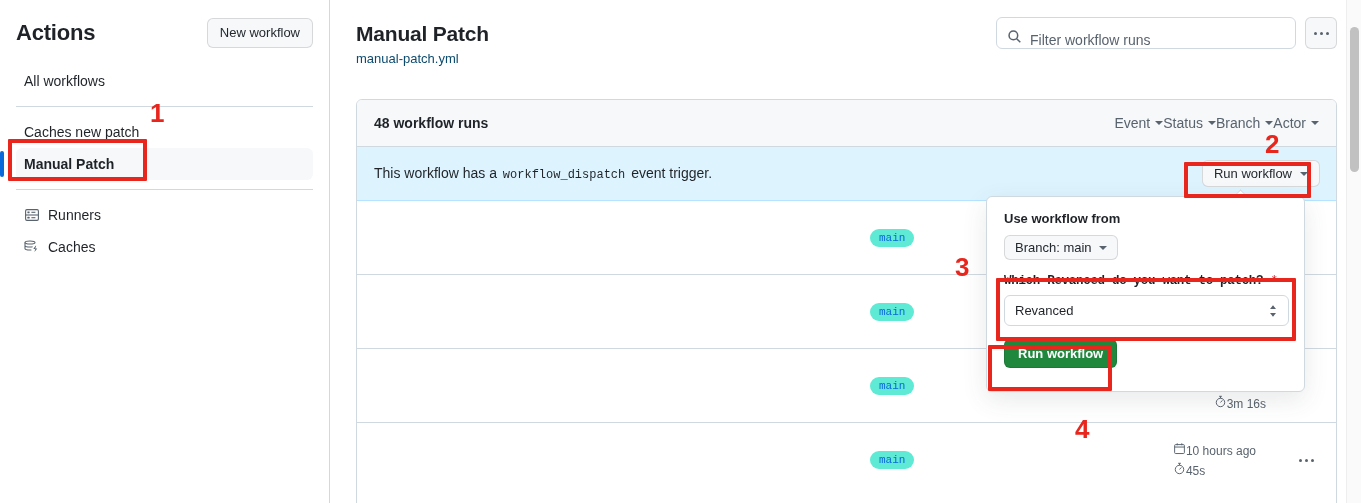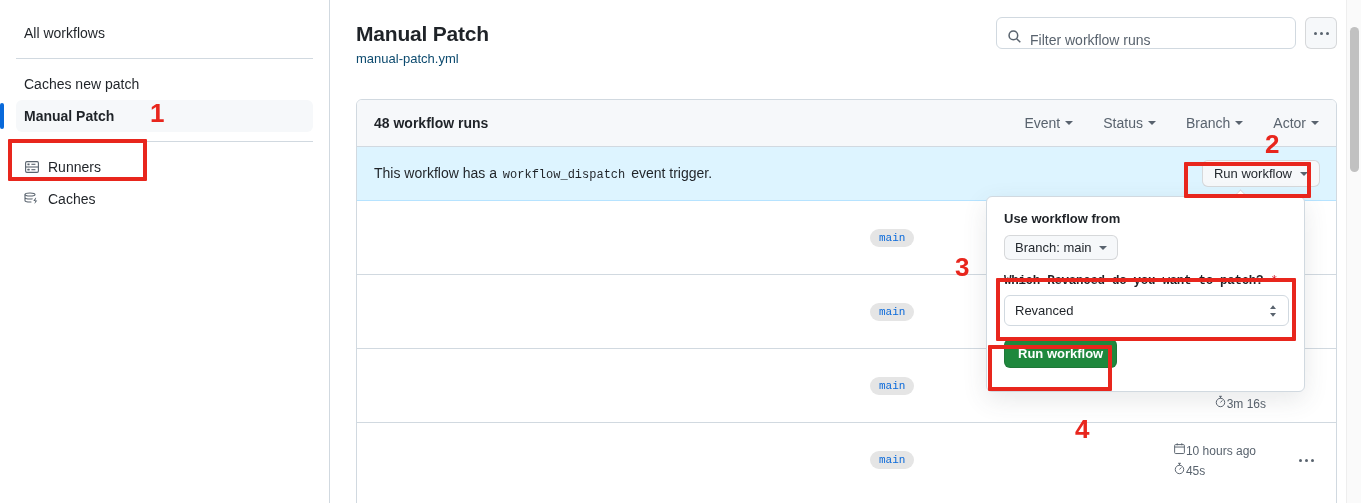--- a/index.html
+++ b/index.html
@@ -126,21 +126,21 @@
     background: #ffffff;
     overflow: hidden;
   }
   .runs-header {
     height: 47px; background: #f6f8fa;
     border-bottom: 1px solid #d1d9e0;
     display: flex; align-items: center; justify-content: space-between;
     padding: 0 17px;
   }
   .runs-count { font-size: 14px; font-weight: 600; color: #1f2328; }
-  .filters { display: flex; gap: 30px; align-items: center; }
+  .filters { display: flex; align-items: center; }
   .filter-item {
     font-size: 14px; color: #59636e; cursor: pointer;
     display: inline-flex; align-items: center; gap: 5px;
   }
   .caret {
     width: 0; height: 0;
     border-left: 4px solid transparent; border-right: 4px solid transparent;
     border-top: 4px solid #59636e;
     display: inline-block;
   }
@@ -168,21 +168,21 @@
   .run-row {
     height: 74px;
     border-bottom: 1px solid #d1d9e0;
     display: flex; align-items: center;
     position: relative;
     padding: 0 16px 0 17px;
   }
   .run-row:last-child { border-bottom: none; }
   .run-left { flex: 1; }
   .branch-badge {
-    background: #e5e5e5; color: #0969da;
+    background: #5eead4; color: #0969da;
     font-family: "Liberation Mono", monospace;
     font-size: 11px;
     border-radius: 999px;
     padding: 3px 9px;
     position: absolute; left: 513px;
   }
   .run-meta {
     position: absolute; right: 80px;
     font-size: 12px; color: #59636e;
     display: flex; flex-direction: column; gap: 4px;
@@ -275,20 +275,24 @@
   }
 </style>
 </head>
 <body>
 
 <div id="root">
 
   <div class="tab-indicator"></div>
 
   <div class="sidebar">
+    <div class="sidebar-head">
+      <div class="actions-title">Actions</div>
+      <button class="new-workflow-btn">New workflow</button>
+    </div>
 
     <div class="nav-list">
       <div class="nav-item">
         <span>All workflows</span>
       </div>
       <div class="nav-sep"></div>
       <div class="nav-item">
         <span>Caches new patch</span>
       </div>
       <div class="nav-item selected">

